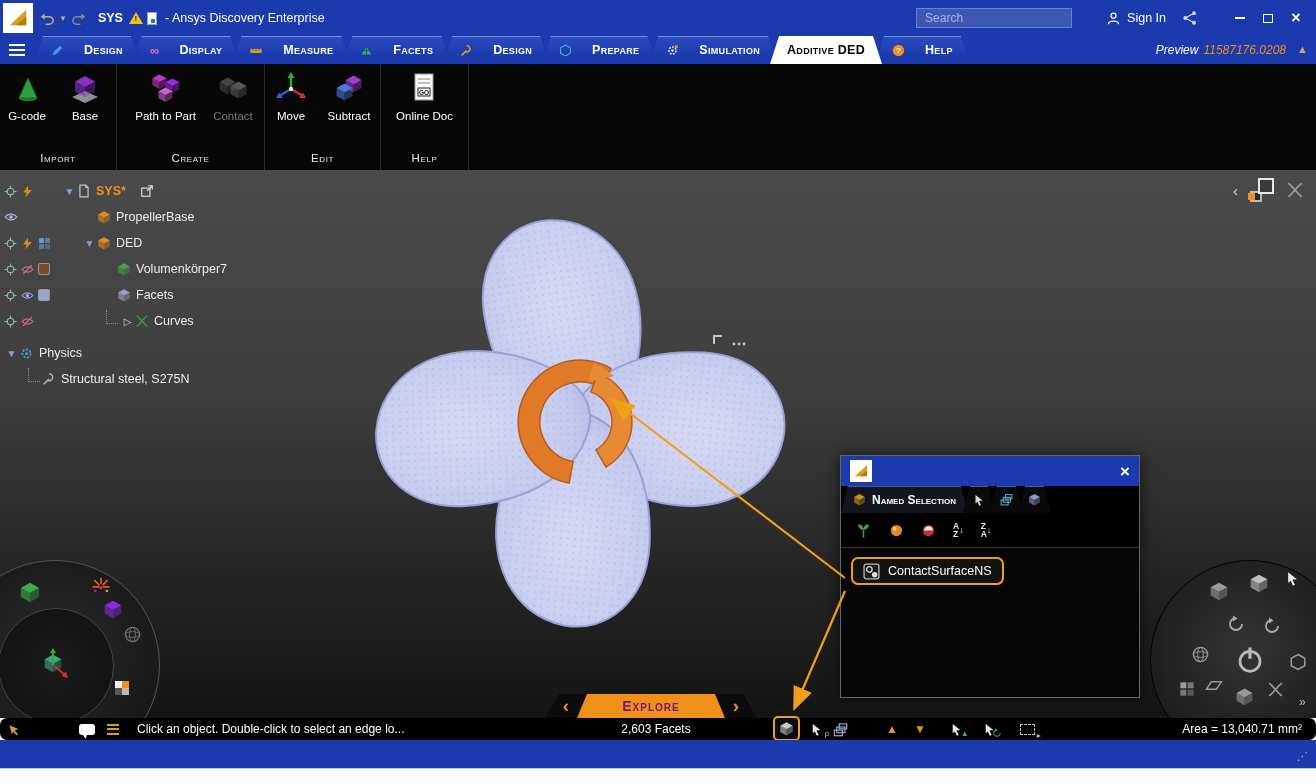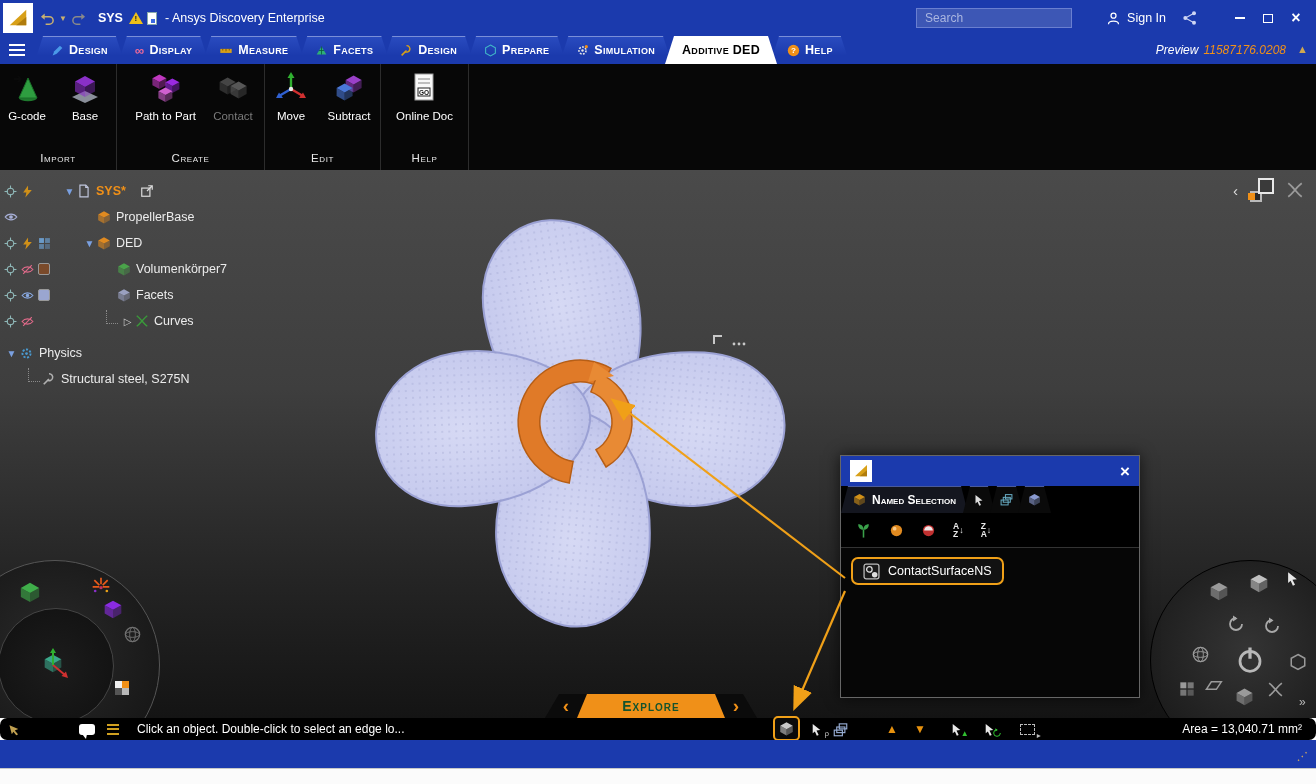--- a/index.html
+++ b/index.html
@@ -31,21 +31,21 @@
   .wb { width:28px; height:24px; display:flex; align-items:center; justify-content:center; color:#fff; }
   .wb-min b { width:10px; height:2px; background:#fff; display:block;}
   .wb-max b { width:10px; height:9px; border:1.6px solid #fff; display:block;}
   .wb-close { font-size:16px; font-weight:bold; }
 
   
   .tabbar { position:absolute; top:36px; left:0; right:0; height:28px; background:#1b3aad;
             display:flex; align-items:stretch; }
   .hamb { width:34px; display:flex; flex-direction:column; gap:3px; align-items:center; justify-content:center; }
   .hamb b { width:16px; height:2px; background:#fff; display:block;}
-  .rtab { position:relative; display:flex; align-items:center; gap:5px; padding:0 17px; margin-right:-7px;
+  .rtab { position:relative; display:flex; align-items:center; gap:20px; padding:0 17px; margin-right:-7px;
           clip-path:polygon(9px 0, calc(100% - 9px) 0, 100% 100%, 0 100%);
           background:linear-gradient(#2a4cc0,#1b3aad 70%); color:#fff; font-size:12.5px; font-weight:bold;
           font-variant:small-caps; letter-spacing:.3px; box-shadow:inset 0 1px 0 #7a8fd8;justify-content:space-between; }
   .rtab.active { background:#fff; color:#000; z-index:3; box-shadow:none; }
   .preview { margin-left:auto; display:flex; align-items:center; gap:5px; padding-right:30px;
              font-style:italic; font-size:12px; color:#fff; }
   .preview .build { color:#f09018; }
   .collapse-caret { position:absolute; right:8px; top:7px; color:#d0a850; font-size:11px; }
 
   
@@ -105,21 +105,21 @@
   .ns-item { display:flex; align-items:center; gap:8px; height:28px; padding:0 10px; width:max-content;
              border:2px solid #f0a018; border-radius:7px; color:#fff; font-size:12.5px; background:#121212; }
 
   
   .explore { position:absolute; left:545px; bottom:0; height:24px; display:flex; z-index:7; }
   .exp-side { width:42px; background:#0b0b0b; display:flex; align-items:center; justify-content:center;
               color:#f09018; font-size:19px; font-weight:bold; }
   .exp-left  { clip-path:polygon(14px 0, 100% 0, 100% 100%, 0 100%); margin-right:-10px; }
   .exp-right { clip-path:polygon(0 0, calc(100% - 14px) 0, 100% 100%, 0 100%); margin-left:-10px; }
   .exp-mid { width:148px; background:#f09018; clip-path:polygon(10px 0, calc(100% - 10px) 0, 100% 100%, 0 100%);
-             display:flex; align-items:center; justify-content:center; color:#14532d; z-index:1;
+             display:flex; align-items:center; justify-content:center; color:#701a75; z-index:1;
              font-variant:small-caps; font-weight:bold; font-size:14px; letter-spacing:1px; }
 
   
   .navc { position:absolute; border-radius:50%; z-index:6; }
   .navc-left { left:-50px; top:390px; width:210px; height:210px;
                background:radial-gradient(circle at 50% 42%, #2a2a2a, #161616 78%); border:1px solid #555; }
   .navc-left .inner { position:absolute; left:47px; top:47px; width:116px; height:116px; border-radius:50%;
                       background:radial-gradient(#1c1c1c,#101010); border:1px solid #444; }
   .navc-right { left:1150px; top:390px; width:200px; height:200px;
                 background:radial-gradient(circle at 48% 44%, #343434, #191919 80%); border:1px solid #000; }
@@ -803,20 +803,21 @@
           <use href="#s-cursor"></use>
         </svg>
       <span class="bubble" style="margin-left:46px"></span>
       <span class="listic">
           <b></b>
           <b></b>
           <b></b>
         </span>
       <span class="sb-status" style="margin-left:6px">Click an object. Double-click to select an edge lo...</span>
     </div>
+    <div class="sb-facets">2,603 Facets</div>
     <div class="sb-right">
       <span class="sb-ns">
         <svg class="ic" width="15" height="15" viewBox="0 0 24 24" style="color:#c8c8c8">
             <use href="#s-cube"></use>
           </svg>
       </span>
       <span class="cursor-combo">
         <svg class="ic" width="13" height="13" viewBox="0 0 24 24" style="color:#e8e8e8">
             <use href="#s-cursor"></use>
           </svg>

